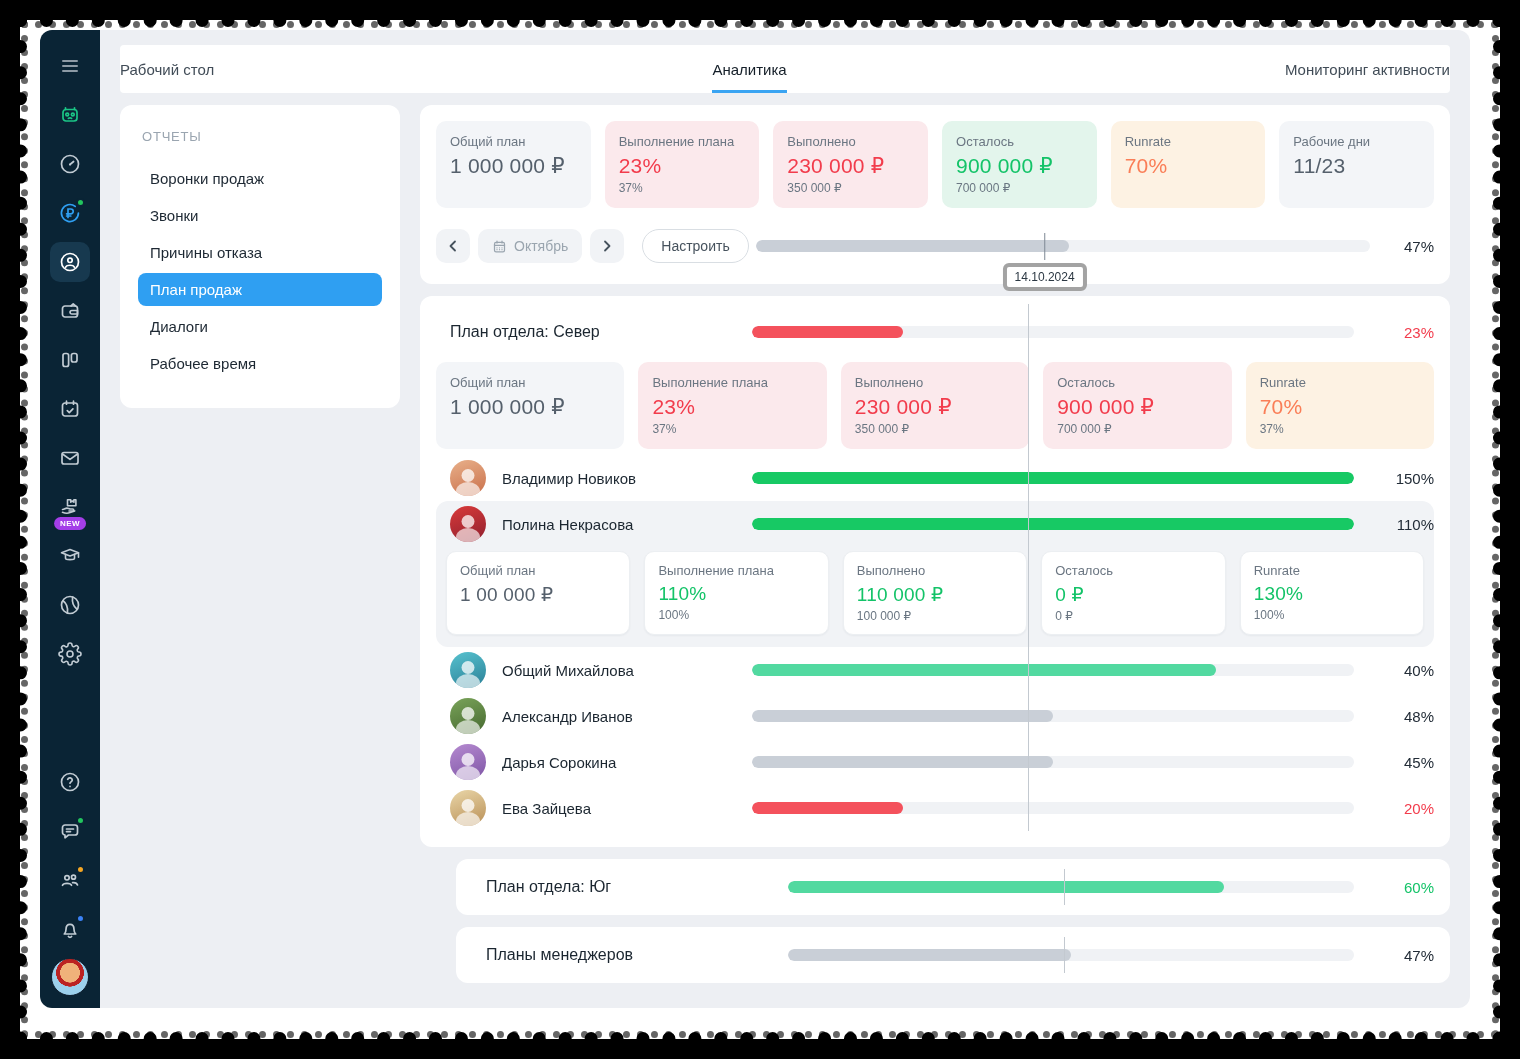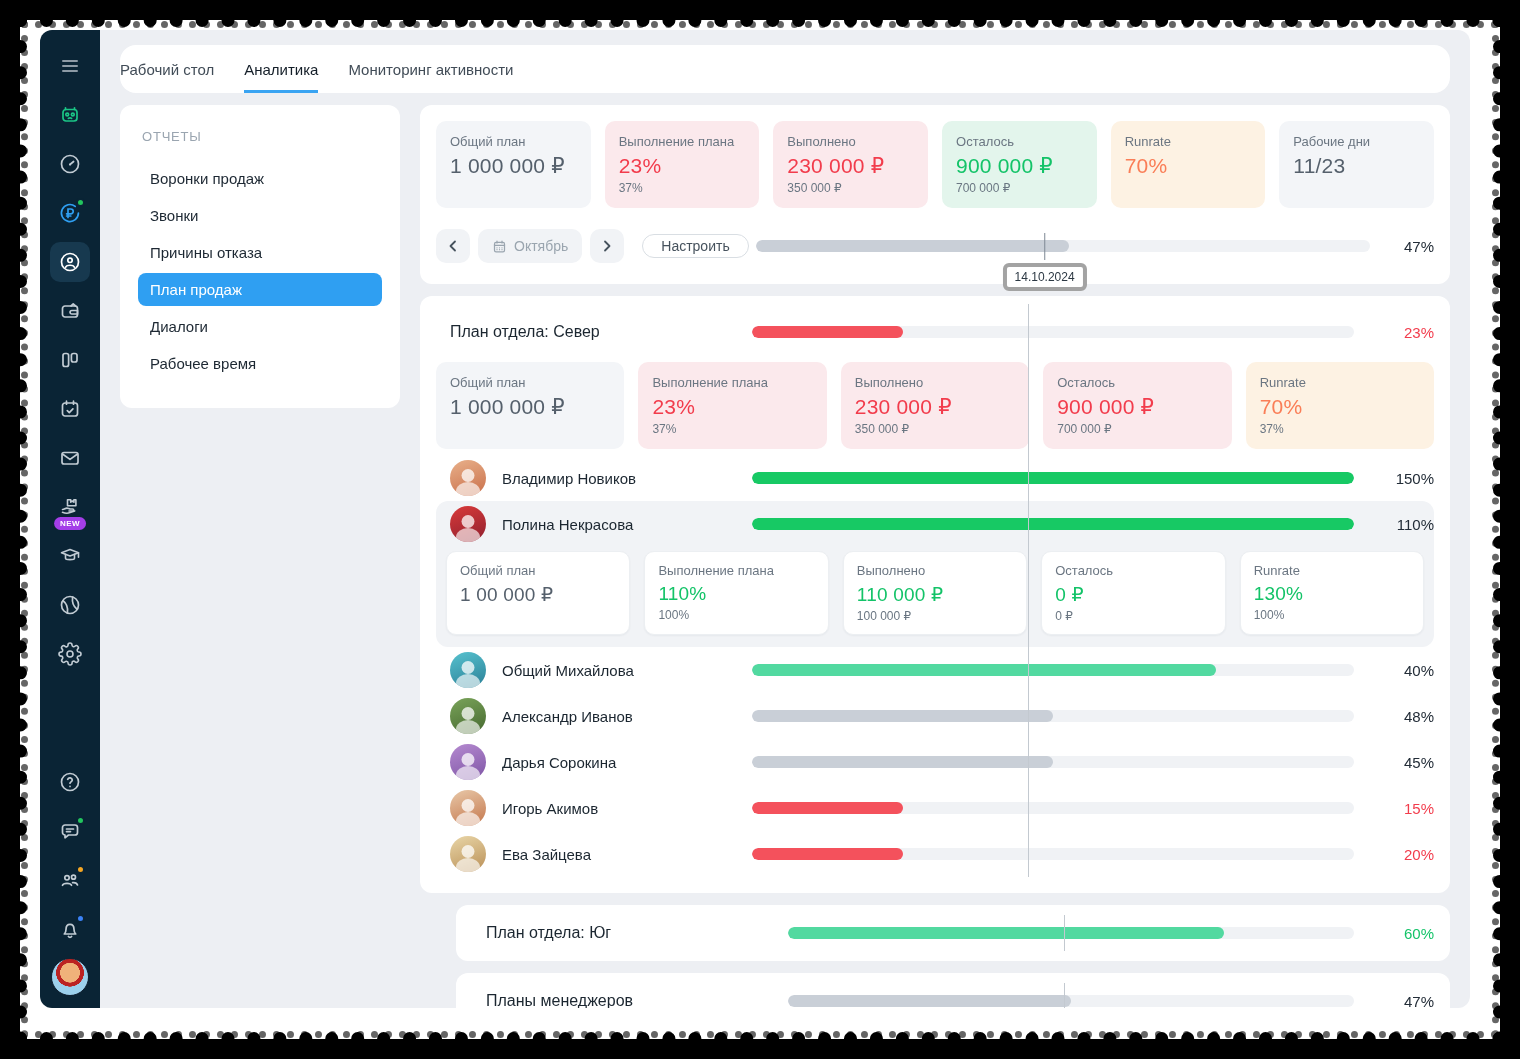--- a/index.html
+++ b/index.html
@@ -27,21 +27,21 @@
   .sicon svg{display:block;}
   .dot{position:absolute;width:9px;height:9px;border-radius:50%;top:5px;right:5px;border:2px solid var(--sidebar);}
   .dot.g{background:#22c55e;} .dot.o{background:#f5a623;} .dot.b{background:#3b82f6;}
   .newbadge{position:absolute;left:50%;transform:translateX(-50%);bottom:-3px;background:#a43ee8;color:#fff;font-size:8px;font-weight:bold;letter-spacing:.4px;padding:2px 6px;border-radius:7px;}
   .spacer{flex:1;}
   .avatar-me{width:38px;height:38px;border-radius:50%;background:radial-gradient(circle at 50% 38%,#f0b27a 0 34%,#b22 35% 48%,#9cd0ec 49%);border:1px solid #123;cursor:pointer;}
 
   
   .content{flex:1;background:var(--bg);border-radius:0 12px 12px 0;padding:15px 20px 0;position:relative;overflow:hidden;}
 
-  .tabbar{background:#fff;border-radius:16px;height:48px;display:flex;align-items:stretch;justify-content:flex-start;gap:30px;margin-bottom:12px;}
+  .tabbar{background:#fff;border-radius:4px;height:48px;display:flex;align-items:stretch;justify-content:space-between;gap:30px;margin-bottom:12px;}
   .tab{display:flex;align-items:center;font-size:15px;color:#414c57;border-bottom:3px solid transparent;padding-top:3px;cursor:pointer;}
   .tab.active{color:#141e28;border-bottom-color:#3aa4f2;}
 
   .cols{display:flex;gap:20px;align-items:flex-start;}
 
   .reports{width:280px;background:#fff;border-radius:12px;padding:20px 18px 24px;flex-shrink:0;}
   .rtitle{font-size:13px;color:#9aa5b0;letter-spacing:.8px;margin:4px 4px 18px;}
   .ritem{font-size:15px;color:var(--ink);padding:8px 12px;border-radius:8px;margin-bottom:4px;cursor:pointer;}
   .ritem.active{background:#2f9ff2;color:#fff;}
 
@@ -60,21 +60,21 @@
   .scard.cream{background:var(--cream);} .scard.cream .sv{color:var(--orange);}
   .scard.white{background:#fff;border:1px solid #eceff2;box-shadow:0 1px 2px rgba(20,40,60,.05);} 
   .scard.white .sv{color:var(--slateval);}
   .scard.white .sv.vgreen{color:var(--green);}
 
   
   .pnav{display:flex;align-items:center;margin-top:16px;height:44px;}
   .pbtns{width:316px;display:flex;align-items:center;gap:8px;flex-shrink:0;}
   .navbtn{width:34px;height:34px;border-radius:10px;background:var(--panel);border:none;display:flex;align-items:center;justify-content:center;cursor:pointer;color:#46525d;}
   .monthbtn{height:34px;border-radius:10px;background:var(--panel);border:none;display:flex;align-items:center;gap:7px;padding:0 14px;font-size:14px;color:#9aa5af;cursor:pointer;font-family:inherit;}
-  .cfgbtn{height:24px;margin-left:10px;border-radius:17px;background:#fff;border:1px solid #d9dee3;padding:0 18px;font-size:14px;color:#46525d;cursor:pointer;font-family:inherit;}
+  .cfgbtn{height:34px;margin-left:10px;border-radius:17px;background:#fff;border:1px solid #d9dee3;padding:0 18px;font-size:14px;color:#46525d;cursor:pointer;font-family:inherit;}
   .bar-wrap{flex:1;position:relative;height:12px;margin-left:4px;}
   .track{height:12px;border-radius:6px;background:var(--track);position:relative;overflow:hidden;}
   .fill{position:absolute;left:0;top:0;height:100%;border-radius:6px;}
   .f-gray{background:var(--grayfill);} .f-red{background:var(--redfill);}
   .f-green{background:#17c964;} .f-mint{background:var(--mint);}
   .marker{position:absolute;top:-7px;height:27px;width:1.5px;background:#7d8894;transform:translateX(-50%);}
   .tooltip{position:absolute;top:23px;transform:translateX(-50%);background:#fff;border:4px solid #a3a3a3;border-radius:6px;font-size:12px;color:#2c3843;padding:3px 8px;white-space:nowrap;}
   .pct{width:64px;text-align:right;font-size:15px;color:#222c37;flex-shrink:0;}
   .pct.red{color:var(--red);} .pct.green{color:var(--green);}
 
@@ -439,30 +439,20 @@
             <div class="mleft">
               <span class="avatar av5"></span>
               <span class="mname">Дарья Сорокина</span>
             </div>
             <div class="track">
               <span class="fill f-gray" style="width: 50%;"></span>
             </div>
             <div class="pct">45%</div>
           </div>
 
-          <div class="mrow">
-            <div class="mleft">
-              <span class="avatar av6"></span>
-              <span class="mname">Игорь Акимов</span>
-            </div>
-            <div class="track">
-              <span class="fill f-red" style="width: 25%;"></span>
-            </div>
-            <div class="pct red">15%</div>
-          </div>
 
           <div class="mrow">
             <div class="mleft">
               <span class="avatar av7"></span>
               <span class="mname">Ева Зайцева</span>
             </div>
             <div class="track">
               <span class="fill f-red" style="width: 25%;"></span>
             </div>
             <div class="pct red">20%</div>

